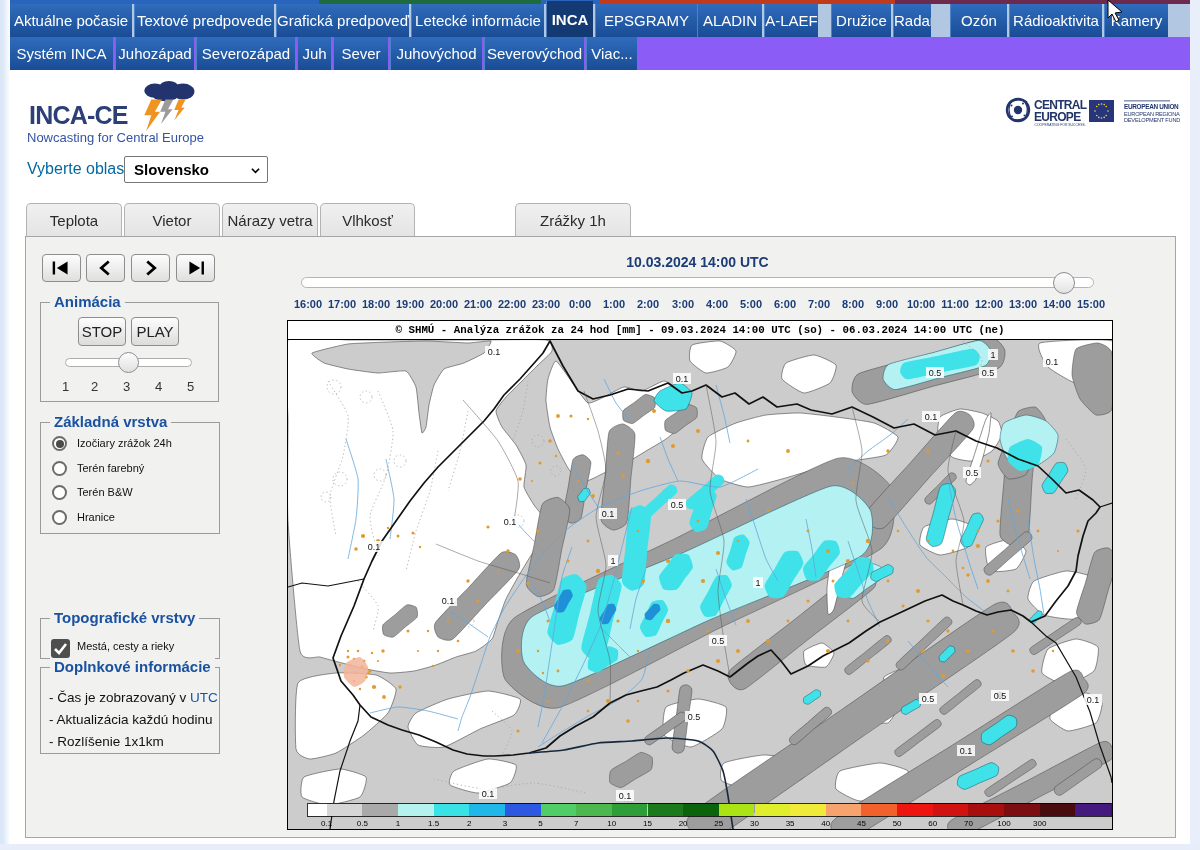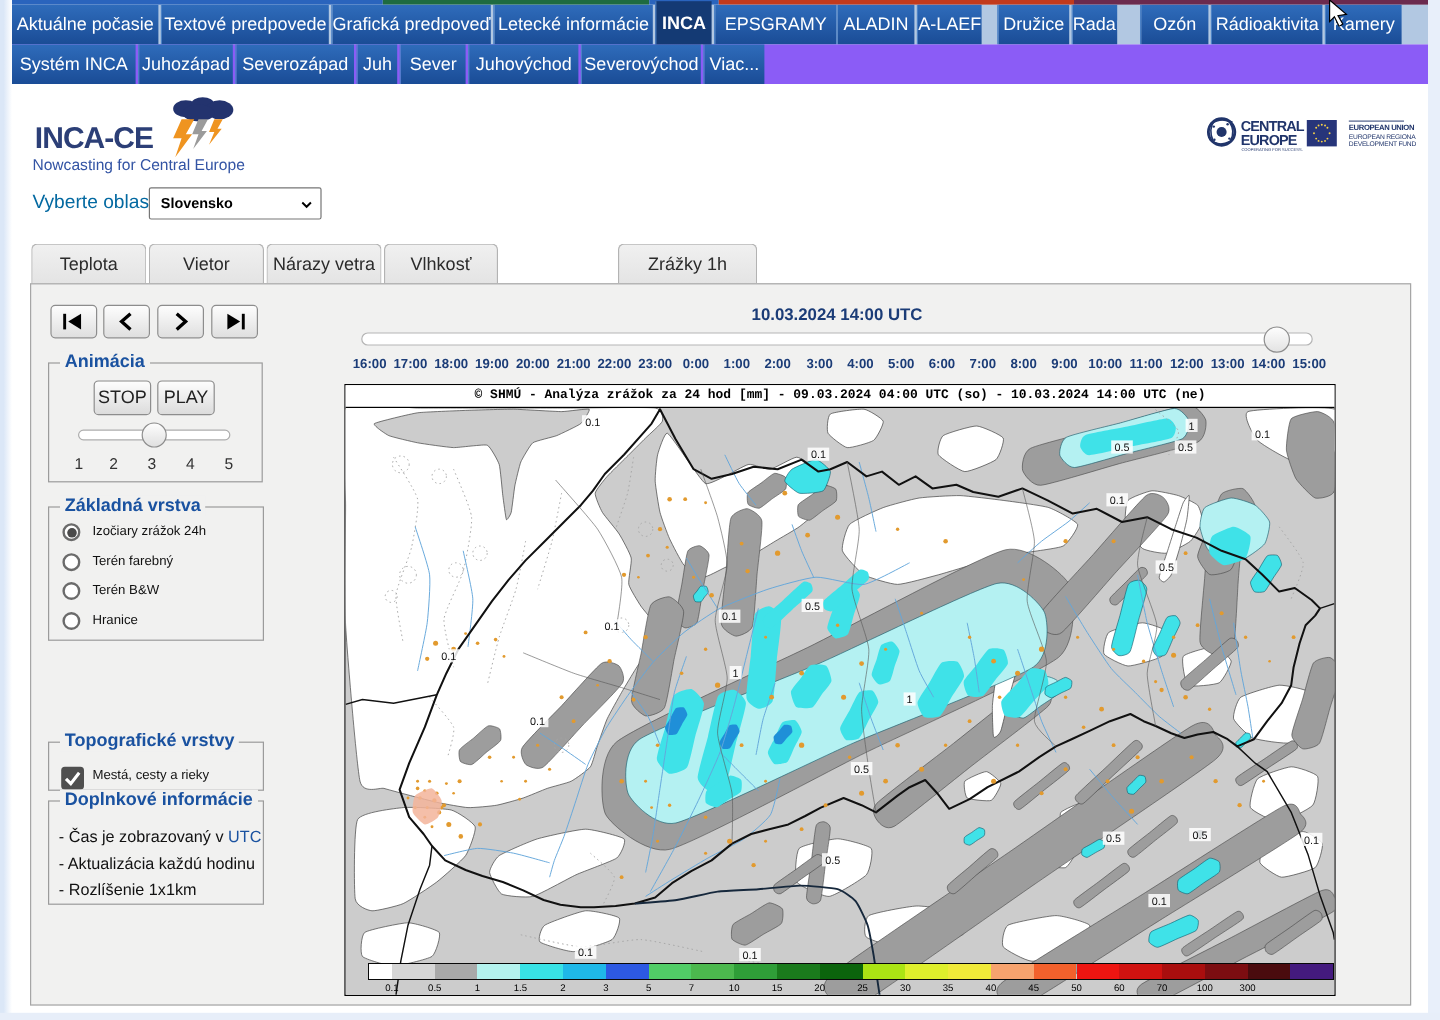--- a/index.html
+++ b/index.html
@@ -11,21 +11,21 @@
 #nav2{position:absolute;left:10px;top:37px;width:1180px;height:33px;background:#8b5cf6}
 .t1{position:absolute;top:0;height:33px;background:linear-gradient(#2f6cbb,#1a4c96);color:#fff;font-size:15px;text-align:center;line-height:33px;border-left:1px solid #4c82c6;white-space:nowrap;overflow:hidden}
 .t1.first{border-left:none}
 #inca{position:absolute;left:536px;top:-3px;width:47px;height:36px;background:#143a74;color:#fff;font-weight:bold;font-size:15px;text-align:center;line-height:38px;z-index:5;border-left:1px solid #4c82c6}
 #content{position:absolute;left:0;top:70px;width:1200px;height:774px;background:#fff}
 #logo{position:absolute;left:27px;top:8px;width:210px;height:68px}
 #logotxt{position:absolute;left:2px;top:23px;font-size:25px;letter-spacing:-0.8px;color:#2c3f77;font-weight:bold}
 #logosub{position:absolute;left:0px;top:52px;font-size:13px;color:#3354a4;white-space:nowrap}
 #eulogos{position:absolute;left:998px;top:24px;width:182px;height:32px}
 #sellabel{position:absolute;left:27px;top:90px;font-size:16px;color:#0369a1;white-space:nowrap}
-#selbox{position:absolute;left:124px;top:86px;width:144px;height:27px;border:1px solid #767676;border-radius:2px;background:#fff;font-size:12px;font-weight:bold;line-height:25px;padding-left:9px;color:#000}
+#selbox{position:absolute;left:124px;top:86px;width:144px;height:27px;border:1px solid #767676;border-radius:2px;background:#fff;font-size:15px;font-weight:bold;line-height:25px;padding-left:9px;color:#000}
 #selbox .arr{position:absolute;right:7px;top:9px;width:9px;height:9px}
 .jtab{position:absolute;top:133px;height:33px;background:linear-gradient(#f0f0f0,#e4e4e4);border:1px solid #b3b3b3;border-bottom:none;border-radius:5px 5px 0 0;font-size:15px;color:#2b2b2b;text-align:center;line-height:33px;white-space:nowrap;overflow:hidden}
 #jactive{position:absolute;left:416px;top:126px;width:97px;height:43px;background:#fbfbfb;border:1px solid #ababab;border-bottom:none;border-top:4px solid #565656;border-radius:5px 5px 0 0;font-size:16px;font-weight:bold;color:#111;text-align:center;line-height:34px;z-index:6}
 #panel{position:absolute;left:25px;top:166px;width:1151px;height:602px;background:#f1f1f0;border:1px solid #a6a6a6}
 .navbtn{position:absolute;top:17px;height:28px;background:linear-gradient(#fdfdfd,#dfdfdf);border:1px solid #8d8d8d;border-radius:4px}
 .fs{position:absolute;border:1px solid #9b9b9b;background:transparent}
 .lg{position:absolute;top:-10px;left:9px;background:#f1f1f0;padding:0 4px;font-size:15px;font-weight:bold;color:#1a52a0;white-space:nowrap}
 .ctl{font-size:11px;color:#111;white-space:nowrap}
 .btn{background:linear-gradient(#fdfdfd,#dcdcdc);border:1px solid #8d8d8d;border-radius:4px;font-size:15px;color:#222;text-align:center}
 .radio{width:15px;height:15px;border:2px solid #6b6b6b;border-radius:50%;background:#fff;position:absolute;left:11px}
@@ -221,21 +221,21 @@
 <div class="tlab" style="left:773px">7:00</div>
 <div class="tlab" style="left:807px">8:00</div>
 <div class="tlab" style="left:841px">9:00</div>
 <div class="tlab" style="left:875px">10:00</div>
 <div class="tlab" style="left:909px">11:00</div>
 <div class="tlab" style="left:943px">12:00</div>
 <div class="tlab" style="left:977px">13:00</div>
 <div class="tlab" style="left:1011px">14:00</div>
 <div class="tlab" style="left:1045px">15:00</div>
     <div id="map">
-      <div id="maptitle">© SHMÚ - Analýza zrážok za 24 hod [mm] - 09.03.2024 04:00 UTC (so) - 10.03.2024 14:00 UTC (ne)</div>
+      <div id="maptitle">© SHMÚ - Analýza zrážok za 24 hod [mm] - 09.03.2024 14:00 UTC (so) - 06.03.2024 14:00 UTC (ne)</div>
       <svg width="824" height="508" viewBox="0 0 824 508">
 <rect x="0" y="19" width="824" height="489" fill="#cccccc"></rect>
 <path d="M0.0,19.0C5.0,12.2 49.6,19.0 60.0,19.0C70.4,19.0 114.2,19.0 125.0,19.0C135.8,19.0 178.9,19.0 190.0,19.0C201.1,19.0 251.8,18.1 258.0,19.0C264.2,19.9 264.7,27.9 264.0,30.0C263.3,32.1 252.5,41.5 250.0,44.0C247.5,46.5 236.7,57.3 234.0,60.0C231.3,62.7 220.2,73.5 218.0,76.0C215.8,78.5 208.3,87.5 208.0,90.0C207.7,92.5 212.3,103.2 214.0,106.0C215.7,108.8 226.0,120.8 228.0,124.0C230.0,127.2 237.3,140.5 238.0,144.0C238.7,147.5 235.3,162.7 236.0,166.0C236.7,169.3 244.2,181.2 246.0,184.0C247.8,186.8 257.3,197.2 258.0,200.0C258.7,202.8 255.3,215.0 254.0,218.0C252.7,221.0 244.0,232.8 242.0,236.0C240.0,239.2 232.0,252.5 230.0,256.0C228.0,259.5 219.7,274.3 218.0,278.0C216.3,281.7 211.2,296.7 210.0,300.0C208.8,303.3 205.8,315.5 204.0,318.0C202.2,320.5 191.0,328.5 188.0,330.0C185.0,331.5 171.3,334.8 168.0,336.0C164.7,337.2 151.5,342.8 148.0,344.0C144.5,345.2 129.8,349.3 126.0,350.0C122.2,350.7 106.0,352.2 102.0,352.0C98.0,351.8 82.0,348.8 78.0,348.0C74.0,347.2 57.8,343.0 54.0,342.0C50.2,341.0 35.5,337.0 32.0,336.0C28.5,335.0 14.7,341.3 12.0,330.0C9.3,318.7 1.0,219.2 0.0,200.0C-1.0,180.8 0.0,115.1 0.0,100.0C0.0,84.9 -5.0,25.8 0.0,19.0Z" fill="#fff" stroke="#444444" stroke-width="0.6"></path>
 <path d="M268.0,40.0C270.2,40.5 283.3,60.5 286.0,64.0C288.7,67.5 297.5,81.0 300.0,82.0C302.5,83.0 313.0,77.3 316.0,76.0C319.0,74.7 332.8,66.5 336.0,66.0C339.2,65.5 350.7,70.5 354.0,70.0C357.3,69.5 372.8,60.0 376.0,60.0C379.2,60.0 389.8,67.8 392.0,70.0C394.2,72.2 401.8,83.2 402.0,86.0C402.2,88.8 396.0,101.3 394.0,104.0C392.0,106.7 381.0,115.8 378.0,118.0C375.0,120.2 361.3,128.0 358.0,130.0C354.7,132.0 341.5,140.2 338.0,142.0C334.5,143.8 319.3,150.5 316.0,152.0C312.7,153.5 300.8,160.2 298.0,160.0C295.2,159.8 284.3,152.7 282.0,150.0C279.7,147.3 271.7,131.7 270.0,128.0C268.3,124.3 263.0,110.0 262.0,106.0C261.0,102.0 258.2,84.0 258.0,80.0C257.8,76.0 259.2,61.3 260.0,58.0C260.8,54.7 265.8,39.5 268.0,40.0Z" fill="#fff" stroke="#444444" stroke-width="0.6"></path>
 <path d="M420.0,116.0C422.8,113.0 443.2,103.8 448.0,102.0C452.8,100.2 472.7,94.8 478.0,94.0C483.3,93.2 506.2,91.8 512.0,92.0C517.8,92.2 541.8,95.2 548.0,96.0C554.2,96.8 580.8,100.3 586.0,102.0C591.2,103.7 609.0,113.3 610.0,116.0C611.0,118.7 601.8,132.0 598.0,134.0C594.2,136.0 569.8,138.8 564.0,140.0C558.2,141.2 533.8,146.5 528.0,148.0C522.2,149.5 499.7,156.5 494.0,158.0C488.3,159.5 465.2,166.0 460.0,166.0C454.8,166.0 435.8,160.3 432.0,158.0C428.2,155.7 415.0,141.5 414.0,138.0C413.0,134.5 417.2,119.0 420.0,116.0Z" fill="#fff" stroke="#444444" stroke-width="0.6"></path>
 <path d="M404.0,24.0C406.5,22.3 428.3,19.5 432.0,20.0C435.7,20.5 447.3,27.8 448.0,30.0C448.7,32.2 442.5,44.2 440.0,46.0C437.5,47.8 421.2,52.5 418.0,52.0C414.8,51.5 403.2,42.3 402.0,40.0C400.8,37.7 401.5,25.7 404.0,24.0Z" fill="#fff" stroke="#444444" stroke-width="0.6"></path>
 <path d="M498.0,42.0C500.7,40.0 521.8,33.8 526.0,34.0C530.2,34.2 546.7,41.7 548.0,44.0C549.3,46.3 544.7,59.7 542.0,62.0C539.3,64.3 520.0,72.3 516.0,72.0C512.0,71.7 495.5,60.5 494.0,58.0C492.5,55.5 495.3,44.0 498.0,42.0Z" fill="#fff" stroke="#444444" stroke-width="0.6"></path>
 <path d="M752.0,22.0C757.3,19.8 818.0,17.2 824.0,20.0C830.0,22.8 826.7,52.3 824.0,56.0C821.3,59.7 797.3,64.8 792.0,64.0C786.7,63.2 763.3,49.5 760.0,46.0C756.7,42.5 746.7,24.2 752.0,22.0Z" fill="#fff" stroke="#444444" stroke-width="0.6"></path>
 <path d="M652.0,96.0C653.8,93.7 668.5,88.3 672.0,88.0C675.5,87.7 690.8,91.0 694.0,92.0C697.2,93.0 708.3,98.2 710.0,100.0C711.7,101.8 714.5,111.5 714.0,114.0C713.5,116.5 706.5,127.8 704.0,130.0C701.5,132.2 687.3,139.5 684.0,140.0C680.7,140.5 666.8,138.0 664.0,136.0C661.2,134.0 651.0,119.3 650.0,116.0C649.0,112.7 650.2,98.3 652.0,96.0Z" fill="#fff" stroke="#444444" stroke-width="0.6"></path>
 <path d="M10.0,362.0C13.3,355.7 41.5,352.7 48.0,352.0C54.5,351.3 83.0,352.7 88.0,354.0C93.0,355.3 107.0,364.8 108.0,368.0C109.0,371.2 102.7,388.2 100.0,392.0C97.3,395.8 80.3,410.7 76.0,414.0C71.7,417.3 52.5,430.0 48.0,432.0C43.5,434.0 25.3,438.3 22.0,438.0C18.7,437.7 9.0,434.3 8.0,428.0C7.0,421.7 6.7,368.3 10.0,362.0Z" fill="#fff" stroke="#444444" stroke-width="0.6"></path>

